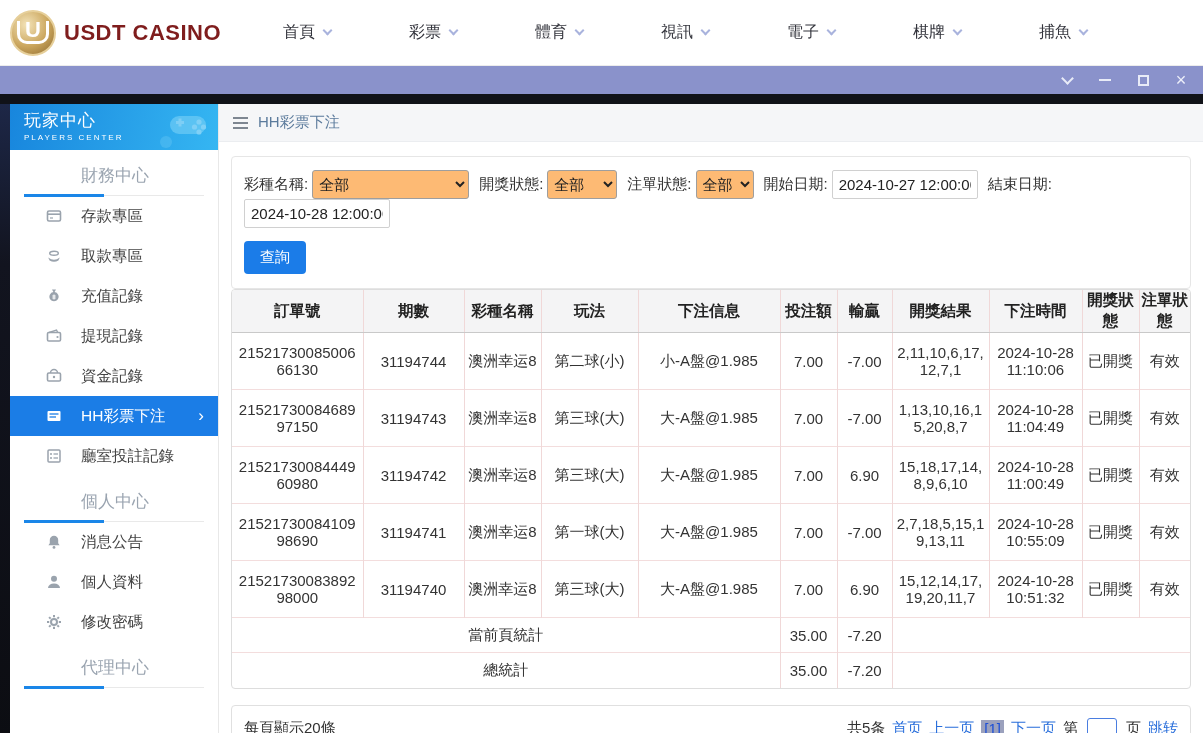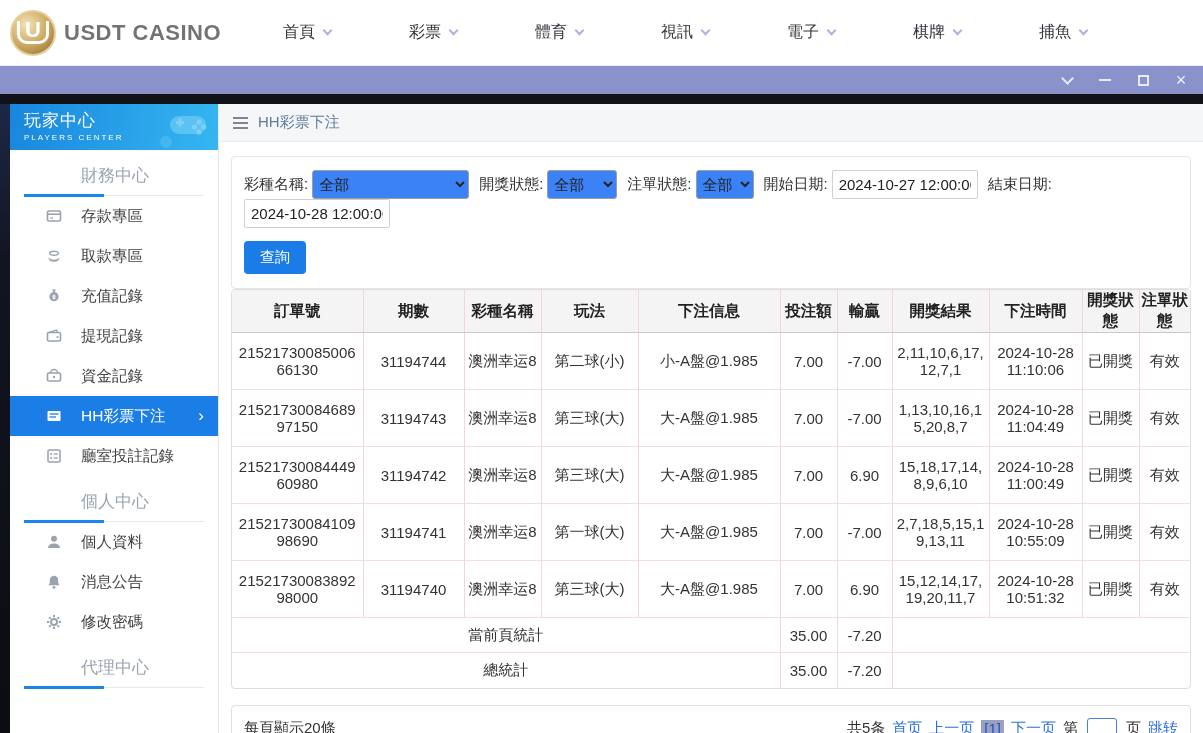--- a/index.html
+++ b/index.html
@@ -10,21 +10,21 @@
   .top-header{ height:66px; background:#fff; border-bottom:1px solid #ececec;
     display:flex; align-items:center; padding-left:10px; }
   .logo{ display:flex; align-items:center; gap:8px; }
   .logo-badge{ width:46px; height:46px; border-radius:50%;
     background:radial-gradient(circle at 35% 30%, #f3e3b8, #caa55c 55%, #8a672e);
     display:flex; align-items:center; justify-content:center;
     border:2px solid #e6cf9a; }
   .logo-badge span{ font-size:22px; font-weight:bold; color:#fff;
     border:3px solid #fff; border-top:none; border-radius:0 0 10px 10px;
     padding:0 5px 2px; line-height:18px; }
-  .logo-text{ font-size:22px; font-weight:bold; color:#737373; letter-spacing:.5px; }
+  .logo-text{ font-size:22px; font-weight:bold; color:#7f1d1d; letter-spacing:.5px; }
   .nav{ display:flex; gap:78px; margin-left:62px; list-style:none;align-items:flex-end; }
   .nav-item{ display:flex; align-items:center; font-size:16px; color:#33343c; cursor:pointer; }
   .chev{ display:inline-block; width:7px; height:7px;
     border-right:2px solid #a9b3dd; border-bottom:2px solid #a9b3dd;
     transform:rotate(45deg); margin-left:9px; margin-top:-4px; }
 
   
   .win-bar{ height:28px; background:#8a92cb; display:flex; align-items:center;
     justify-content:flex-end; gap:22px; padding-right:14px; }
   .win-btn{ display:flex; align-items:center; justify-content:center; width:16px; height:16px; cursor:pointer; }
@@ -66,21 +66,21 @@
   .hamburger{ display:flex; flex-direction:column; gap:3px; cursor:pointer; }
   .hamburger i{ width:15px; height:2px; background:#7d8691; }
   .bc-title{ font-size:15px; color:#5c7b9c; }
 
   .panel{ padding:14px 12px 0 12px; }
   .filter-box{ border:1px solid #e6e6e6; border-radius:4px; padding:13px 12px 14px; }
   .filter-row{ display:flex; align-items:center; flex-wrap:wrap; font-size:15px; color:#333; }
   .filter-row label{ margin-right:4px; }
   .filter-row .gap{ width:10px; }
   select{ height:29px; border:1px solid #9e9e9e; border-radius:3px; font-size:15px;
-    color:#222; background:#3b82f6; padding:0 2px; }
+    color:#222; background:#fdba74; padding:0 2px; }
   .sel-wide{ width:157px; } .sel-mid{ width:70px; } .sel-sm{ width:58px; }
   .date-input{ width:146px; height:29px; border:1px solid #d0d0d0; border-radius:2px;
     font-size:15px; color:#222; padding:0 6px; }
   .search-btn{ margin-top:13px; background:#1b7ce8; color:#fff; border:none;
     border-radius:4px; font-size:15px; padding:7px 16px; cursor:pointer; }
 
   
   .table-wrap{ border:1px solid #ddd; border-radius:4px; overflow:hidden; }
   table{ width:100%; border-collapse:collapse; table-layout:fixed;
     font-size:15px; color:#333; text-align:center; }
@@ -253,34 +253,34 @@
                 </svg>
               </span>
               <span>廳室投註記錄</span>
             </div>
           </div>
           <div class="sb-section">
             <div class="sb-sec-title">個人中心</div>
             <div class="sb-item">
               <span class="ico">
                 <svg width="16" height="16" viewBox="0 0 16 16">
+                  <path d="M8 1.8 a4.2 4.2 0 0 1 4.2 4.2 v3.2 l1.4 2 H2.4 l1.4 -2 V6 A4.2 4.2 0 0 1 8 1.8 Z" fill="currentColor"></path>
+                  <circle cx="8" cy="13.4" r="1.4" fill="currentColor"></circle>
+                </svg>
+              </span>
+              <span>消息公告</span>
+            </div>
+            <div class="sb-item">
+              <span class="ico">
+                <svg width="16" height="16" viewBox="0 0 16 16">
                   <circle cx="8" cy="4.8" r="3" fill="currentColor"></circle>
                   <path d="M2 14 a6 4.6 0 0 1 12 0 Z" fill="currentColor"></path>
                 </svg>
               </span>
               <span>個人資料</span>
-            </div>
-            <div class="sb-item">
-              <span class="ico">
-                <svg width="16" height="16" viewBox="0 0 16 16">
-                  <path d="M8 1.8 a4.2 4.2 0 0 1 4.2 4.2 v3.2 l1.4 2 H2.4 l1.4 -2 V6 A4.2 4.2 0 0 1 8 1.8 Z" fill="currentColor"></path>
-                  <circle cx="8" cy="13.4" r="1.4" fill="currentColor"></circle>
-                </svg>
-              </span>
-              <span>消息公告</span>
             </div>
             <div class="sb-item">
               <span class="ico">
                 <svg width="16" height="16" viewBox="0 0 16 16">
                   <circle cx="8" cy="8" r="3" fill="none" stroke="currentColor" stroke-width="2"></circle>
                   <g stroke="currentColor" stroke-width="2">
                     <line x1="8" y1="1" x2="8" y2="3.2"></line>
                     <line x1="8" y1="12.8" x2="8" y2="15"></line>
                     <line x1="1" y1="8" x2="3.2" y2="8"></line>
                     <line x1="12.8" y1="8" x2="15" y2="8"></line>

